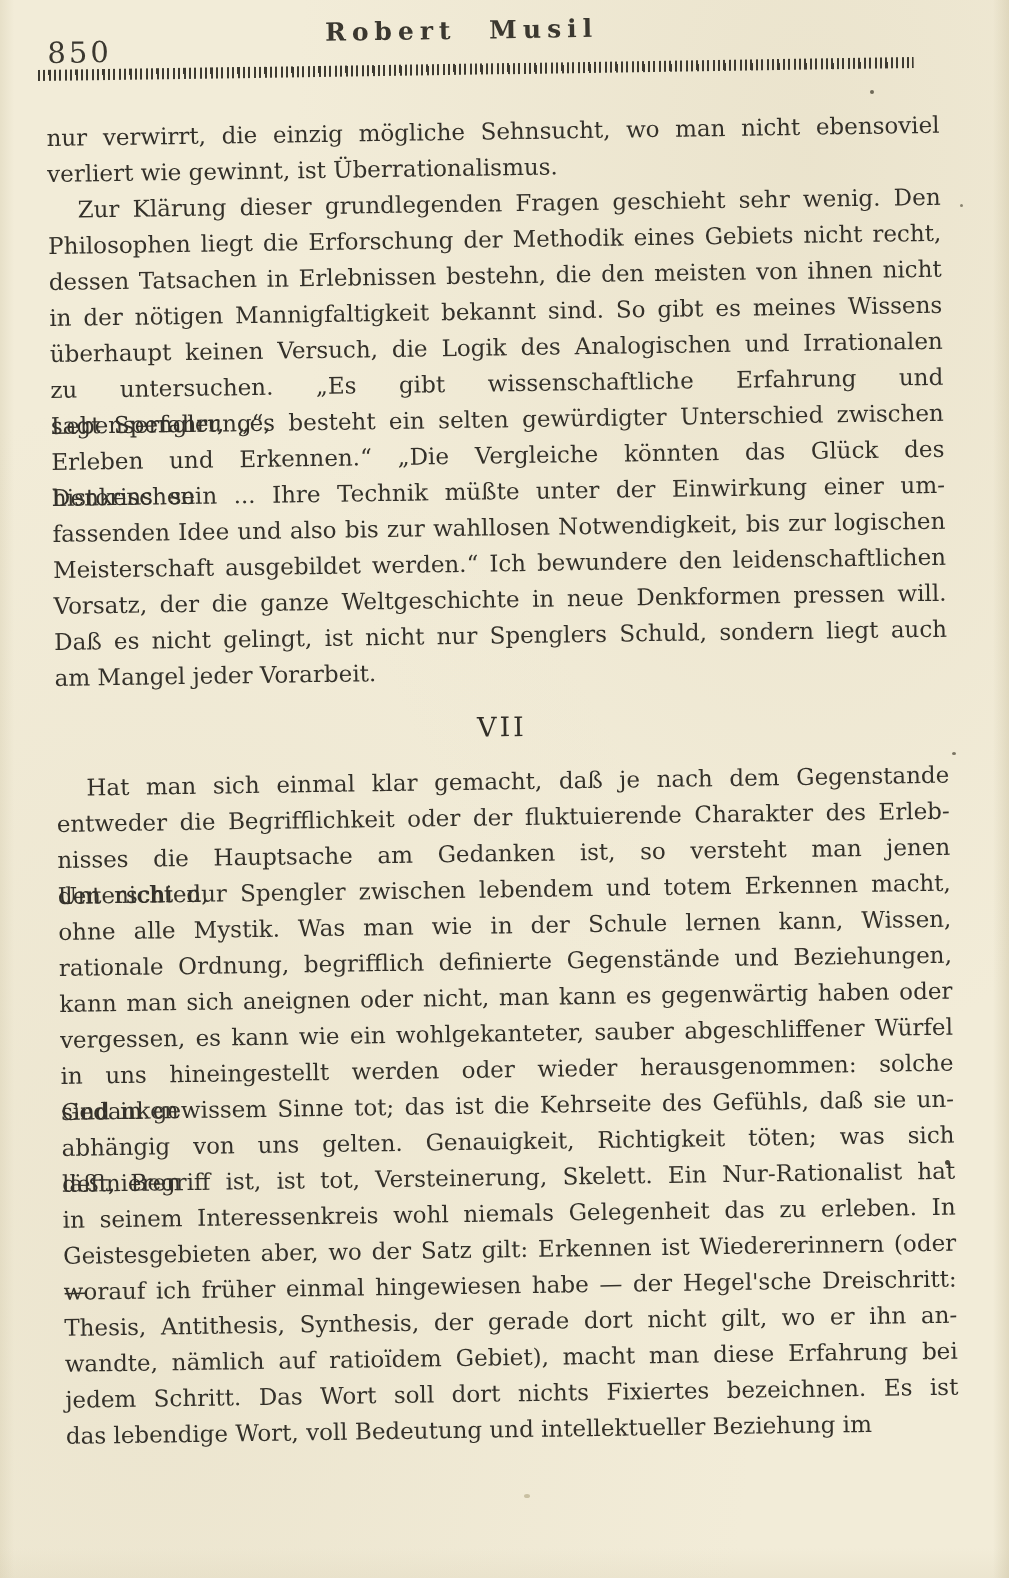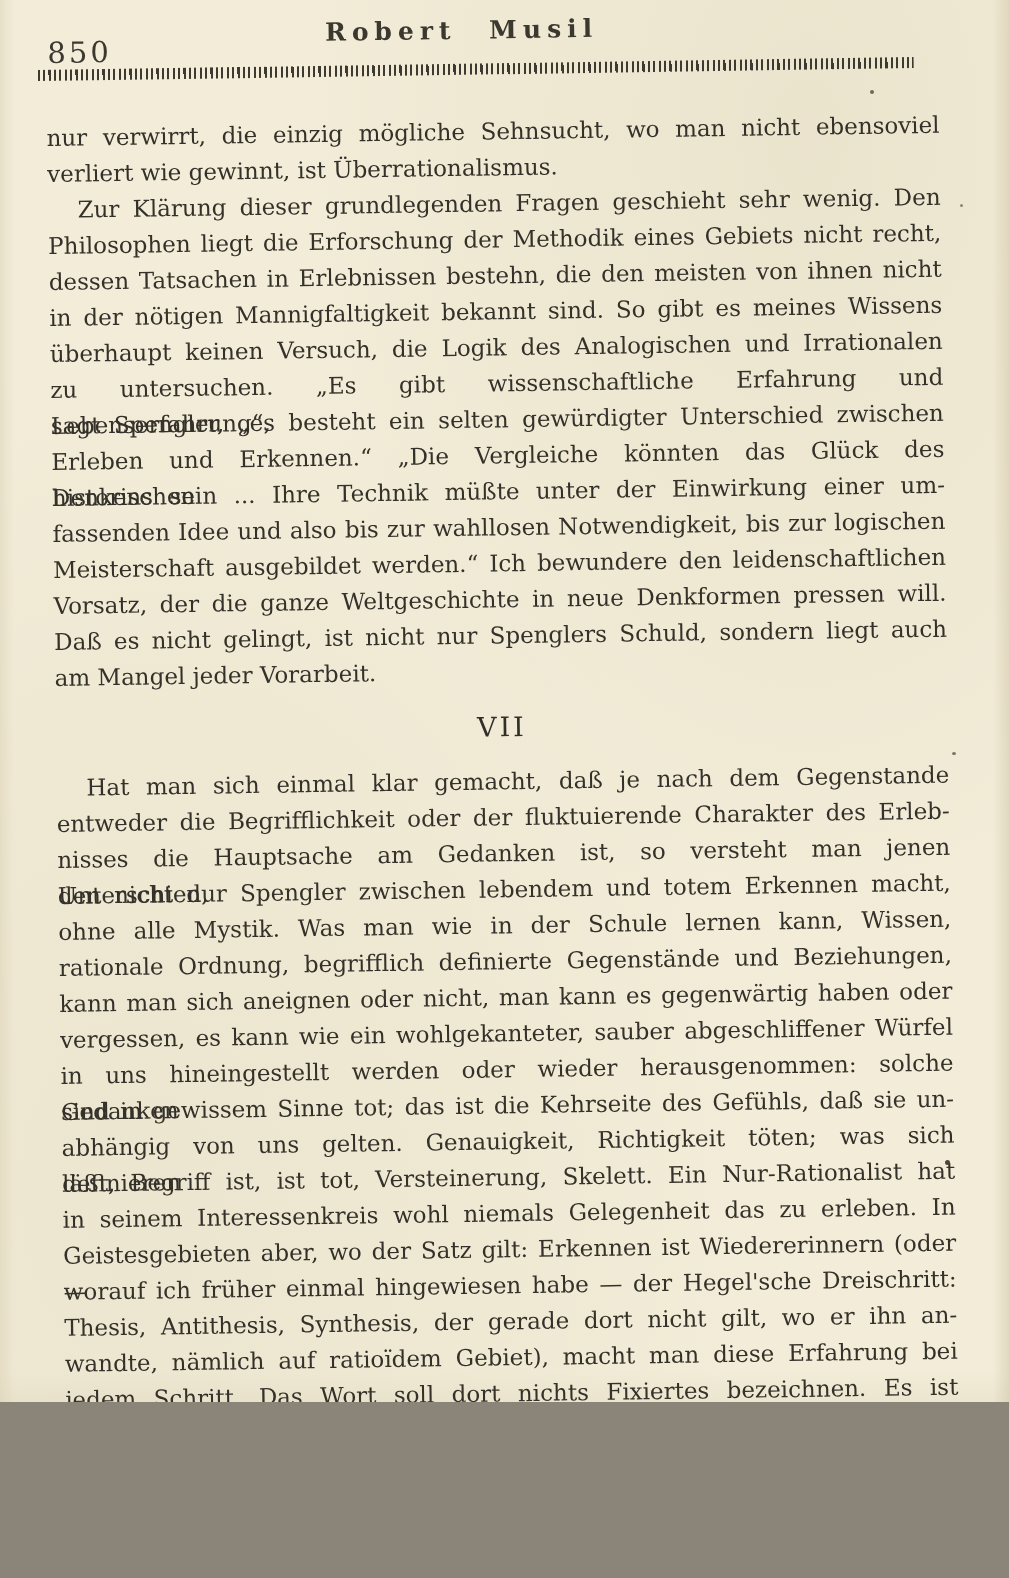--- a/index.html
+++ b/index.html
@@ -3,21 +3,21 @@
 <meta charset="utf-8">
 <style>
   html, body { margin: 0; padding: 0; }
   body {
     background: #8a8578;
     font-family: "DejaVu Serif", "Liberation Serif", serif;
   }
   .page {
     position: relative;
     width: 1009px;
-    height: 1402px;
+    height: 1578px;
     margin: 0 auto;
     overflow: hidden;
     background-color: #f2ecd8;
     background-image:
       radial-gradient(ellipse at 80% 10%, rgba(216,206,176,0.28), transparent 45%),
       radial-gradient(ellipse at 15% 85%, rgba(214,204,174,0.22), transparent 50%),
       linear-gradient(90deg, rgba(205,195,163,0.30) 0px, rgba(205,195,163,0.0) 14px),
       linear-gradient(270deg, rgba(196,186,152,0.38) 0px, rgba(196,186,152,0.0) 16px),
       linear-gradient(0deg, rgba(208,198,168,0.18) 0px, rgba(208,198,168,0.0) 30px);
     color: #37342b;

